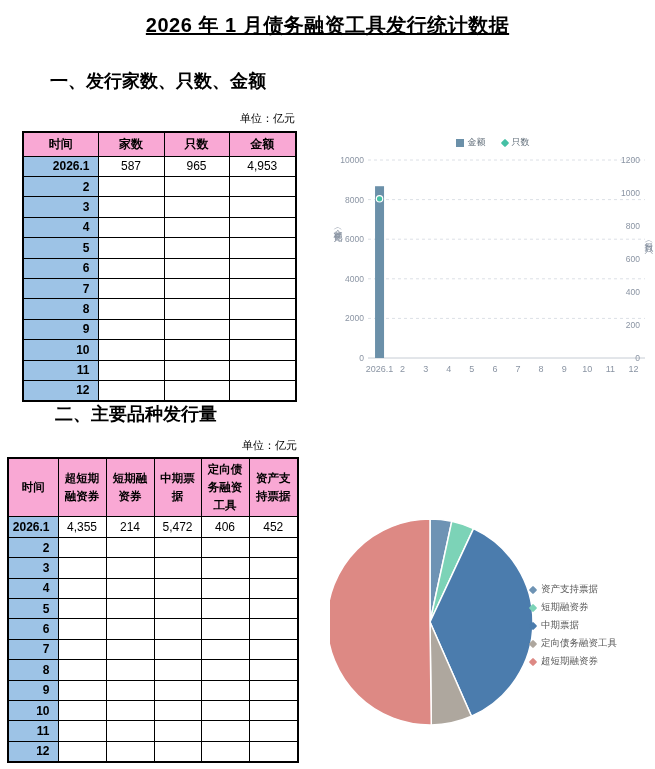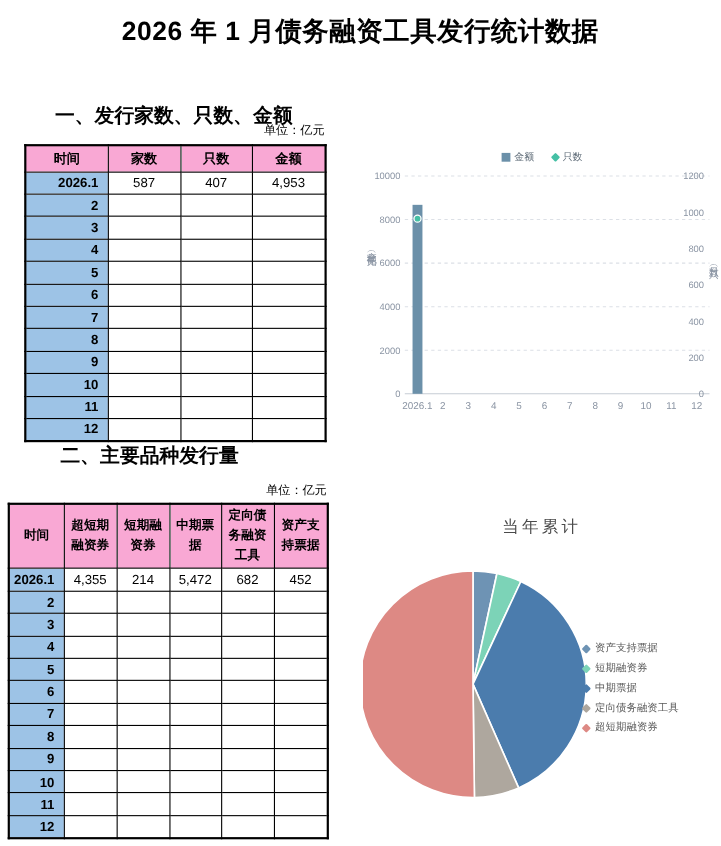--- a/index.html
+++ b/index.html
@@ -5,24 +5,24 @@
   html,body{margin:0;padding:0;}
   body{
     width:655px;height:769px;position:relative;background:#ffffff;
     font-family:"Liberation Sans","DejaVu Sans",sans-serif;color:#000;
     overflow:hidden;
   }
   .abs{position:absolute;}
   
   .page-title{
     left:0;top:12px;width:655px;text-align:center;
-    font-size:24px;font-weight:bold;letter-spacing:.5px;
+    font-size:20px;font-weight:bold;letter-spacing:.5px;text-decoration:underline;
   }
   .sec-heading{font-size:18px;font-weight:bold;}
-  #sec1-heading{left:50px;top:93px;}
+  #sec1-heading{left:50px;top:69px;}
   #sec2-heading{left:55px;top:402px;}
   .unit-label{font-size:11px;text-align:right;color:#000;}
   #unit1{left:22px;top:111px;width:273px;}
   #unit2{left:7px;top:438px;width:290px;}
   
   table{border-collapse:collapse;table-layout:fixed;background:#fff;}
   table{border:2px solid #000;}
   td{border:1px solid #000;font-size:12px;text-align:center;vertical-align:middle;
      padding:0;overflow:hidden;white-space:normal;}
   td.hd{background:#f9a8d4;font-weight:bold;font-size:12px;line-height:1.55;padding:2px 5px;}
@@ -82,21 +82,21 @@
           <td class="hd">时间</td>
           <td class="hd">家数</td>
           <td class="hd">只数</td>
           <td class="hd">金额</td>
         </tr>
       </thead>
     <tbody id="t1body">
         <tr style="height: 20.4px;">
           <td class="rowhead">2026.1</td>
           <td>587</td>
-          <td>407</td>
+          <td>965</td>
           <td>4,953</td>
         </tr>
         <tr style="height: 20.4px;">
           <td class="rowhead">2</td>
           <td></td>
           <td></td>
           <td></td>
         </tr>
         <tr style="height: 20.4px;">
           <td class="rowhead">3</td>
@@ -233,21 +233,21 @@
           <td class="hd">定向债务融资工具</td>
           <td class="hd">资产支持票据</td>
         </tr>
       </thead>
     <tbody id="t2body">
         <tr style="height: 20.4px;">
           <td class="rowhead">2026.1</td>
           <td>4,355</td>
           <td>214</td>
           <td>5,472</td>
-          <td>682</td>
+          <td>406</td>
           <td>452</td>
         </tr>
         <tr style="height: 20.4px;">
           <td class="rowhead">2</td>
           <td></td>
           <td></td>
           <td></td>
           <td></td>
           <td></td>
         </tr>
@@ -328,21 +328,20 @@
           <td></td>
           <td></td>
           <td></td>
           <td></td>
           <td></td>
         </tr>
       </tbody>
   </table>
 
   <div class="abs chart" id="pie-chart">
-    <div class="pie-title">当年累计</div>
     <svg id="pie-svg" width="325" height="305" viewBox="0 0 325 305">
         <path d="M 100 162 L 100 59 A 103 103 0 0 1 121.76746676575078 61.32638185402328 Z" fill="#6E93B4" stroke="#ffffff" stroke-width="1.5" stroke-linejoin="round"></path>
         <path d="M 100 162 L 121.76746676575078 61.32638185402328 A 103 103 0 0 1 143.50056815191004 68.63672793618987 Z" fill="#7CD3B7" stroke="#ffffff" stroke-width="1.5" stroke-linejoin="round"></path>
         <path d="M 100 162 L 143.50056815191004 68.63672793618987 A 103 103 0 0 1 141.4959489326872 256.27134358953316 Z" fill="#4B7CAD" stroke="#ffffff" stroke-width="1.5" stroke-linejoin="round"></path>
         <path d="M 100 162 L 141.4959489326872 256.27134358953316 A 103 103 0 0 1 101.30549144307345 264.9917263283418 Z" fill="#AEA79E" stroke="#ffffff" stroke-width="1.5" stroke-linejoin="round"></path>
         <path d="M 100 162 L 101.30549144307345 264.9917263283418 A 103 103 0 1 1 99.99999999999997 59 Z" fill="#DD8984" stroke="#ffffff" stroke-width="1.5" stroke-linejoin="round"></path>
       </svg>
     <div class="pie-legend" id="pie-legend">
         <span class="item">
           <span class="dia" style="background: rgb(110, 147, 180);"></span>

